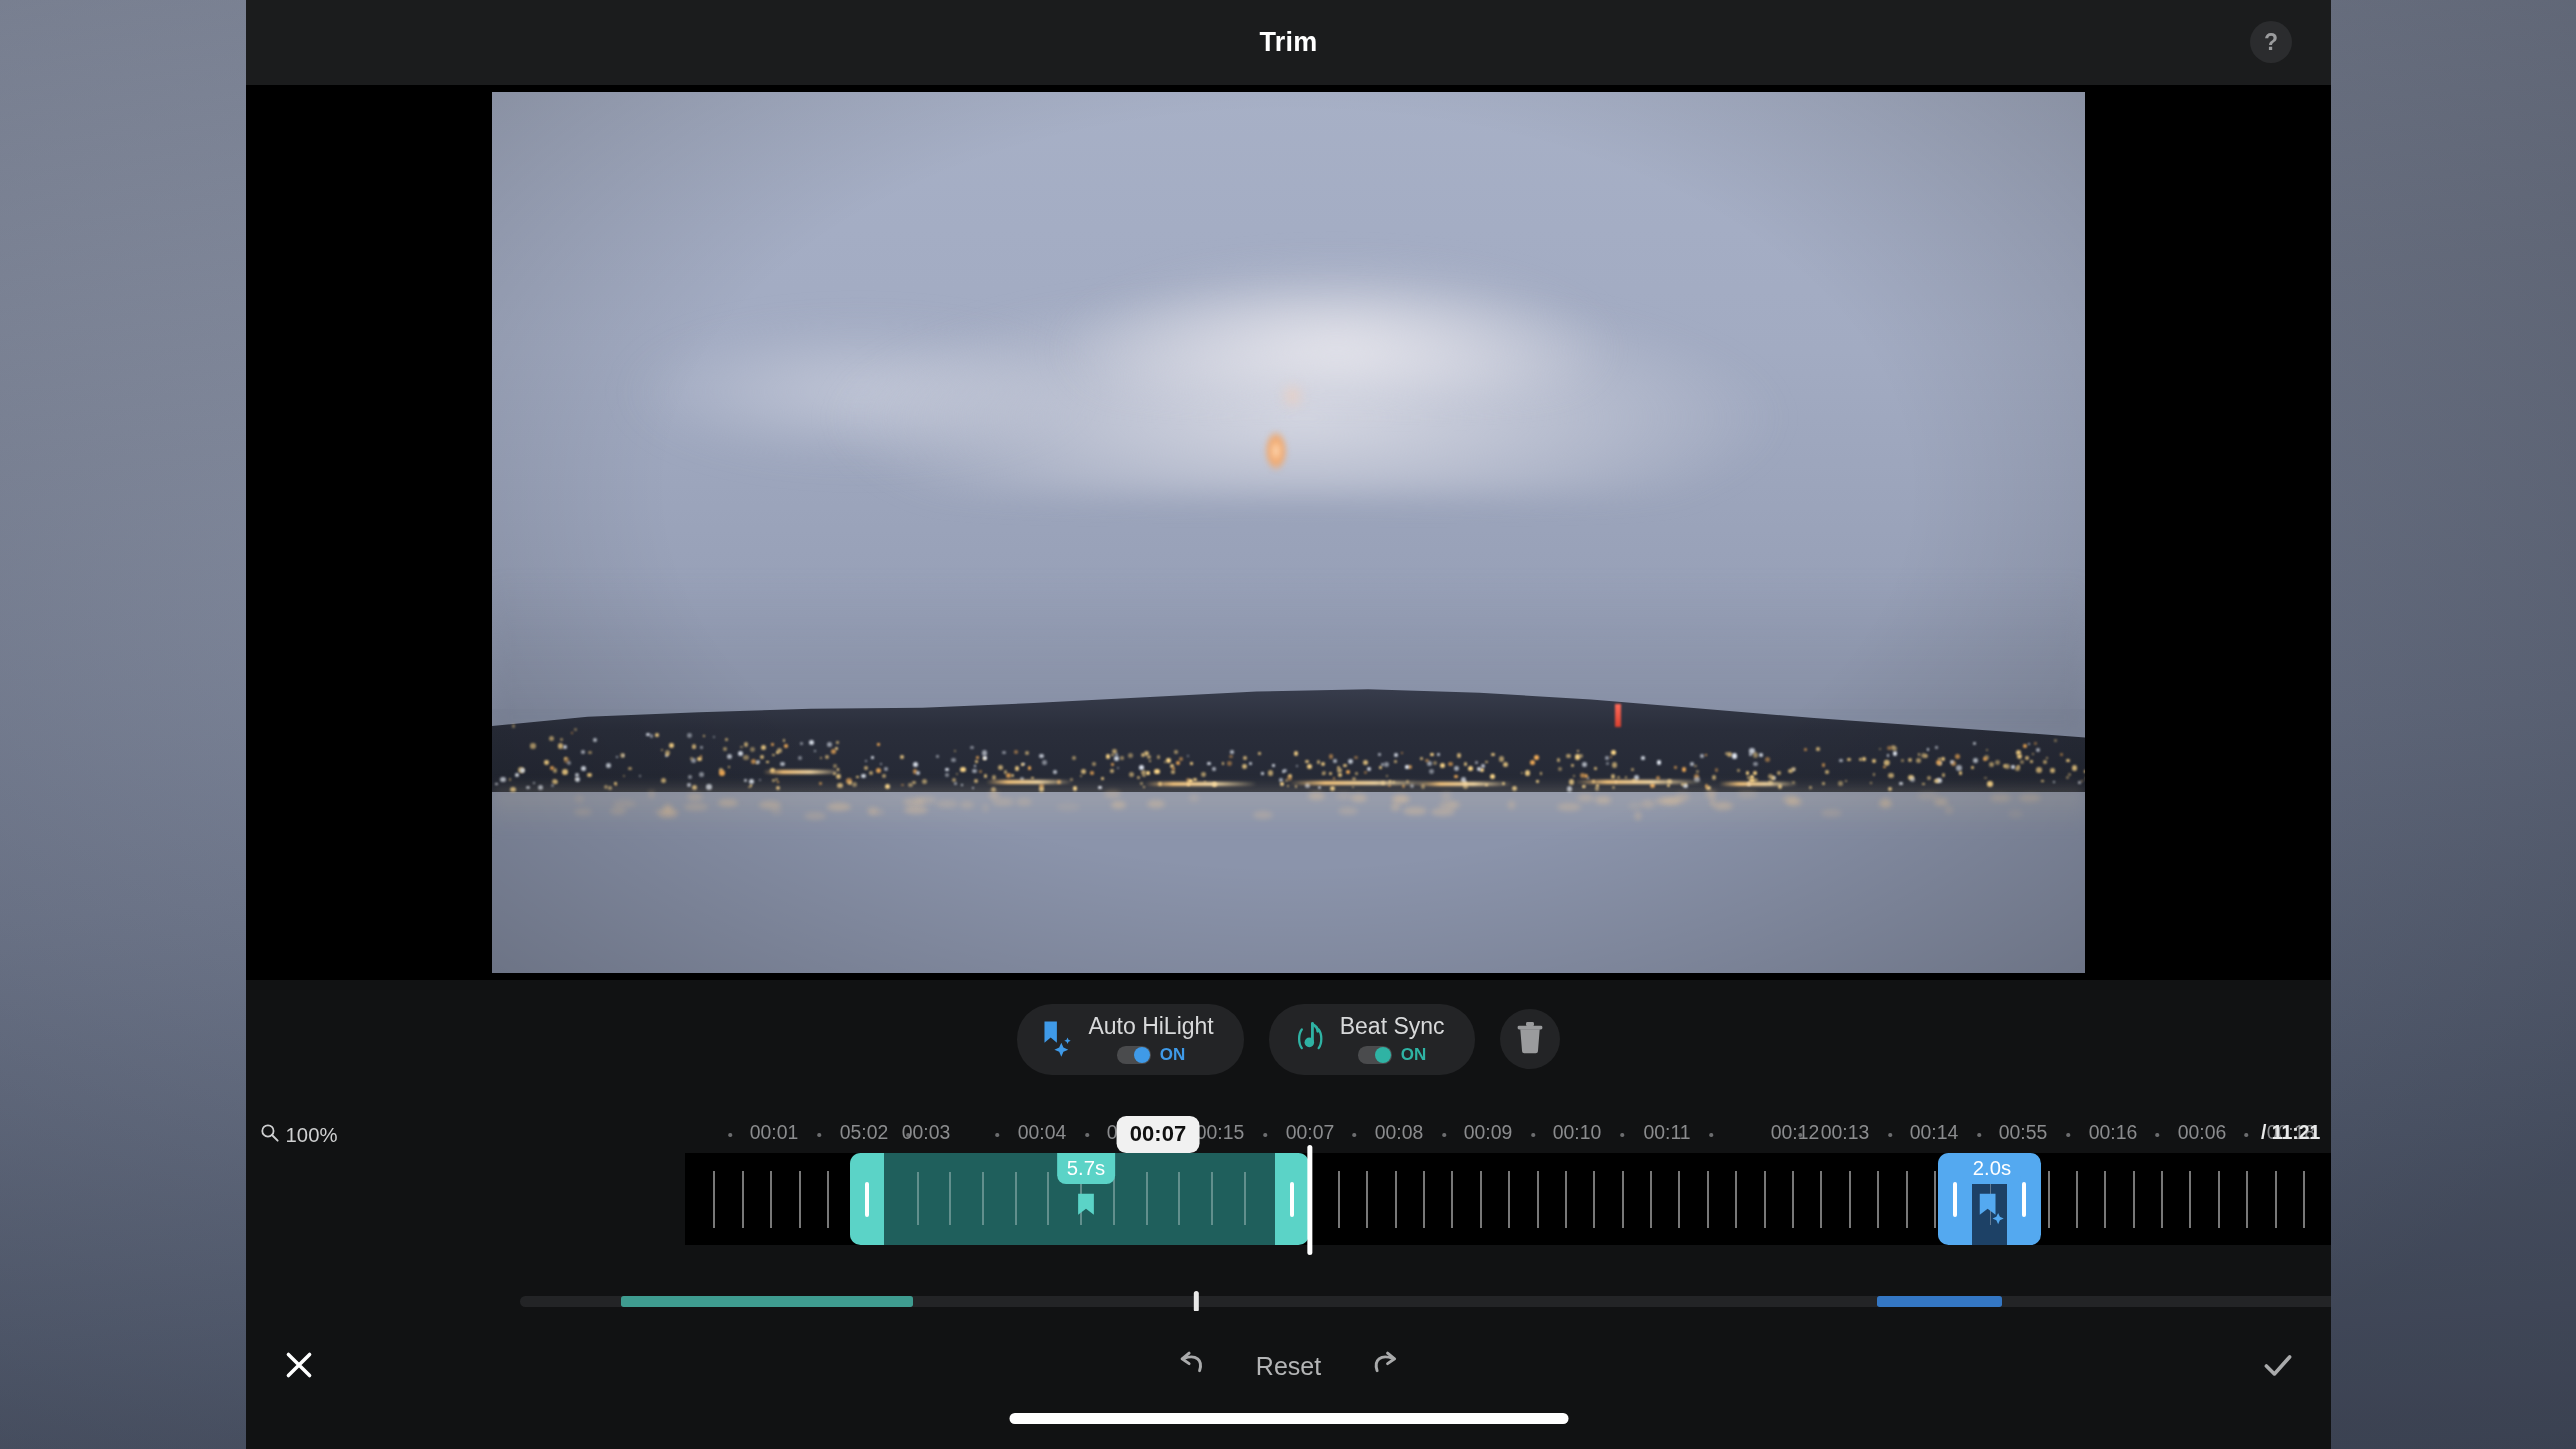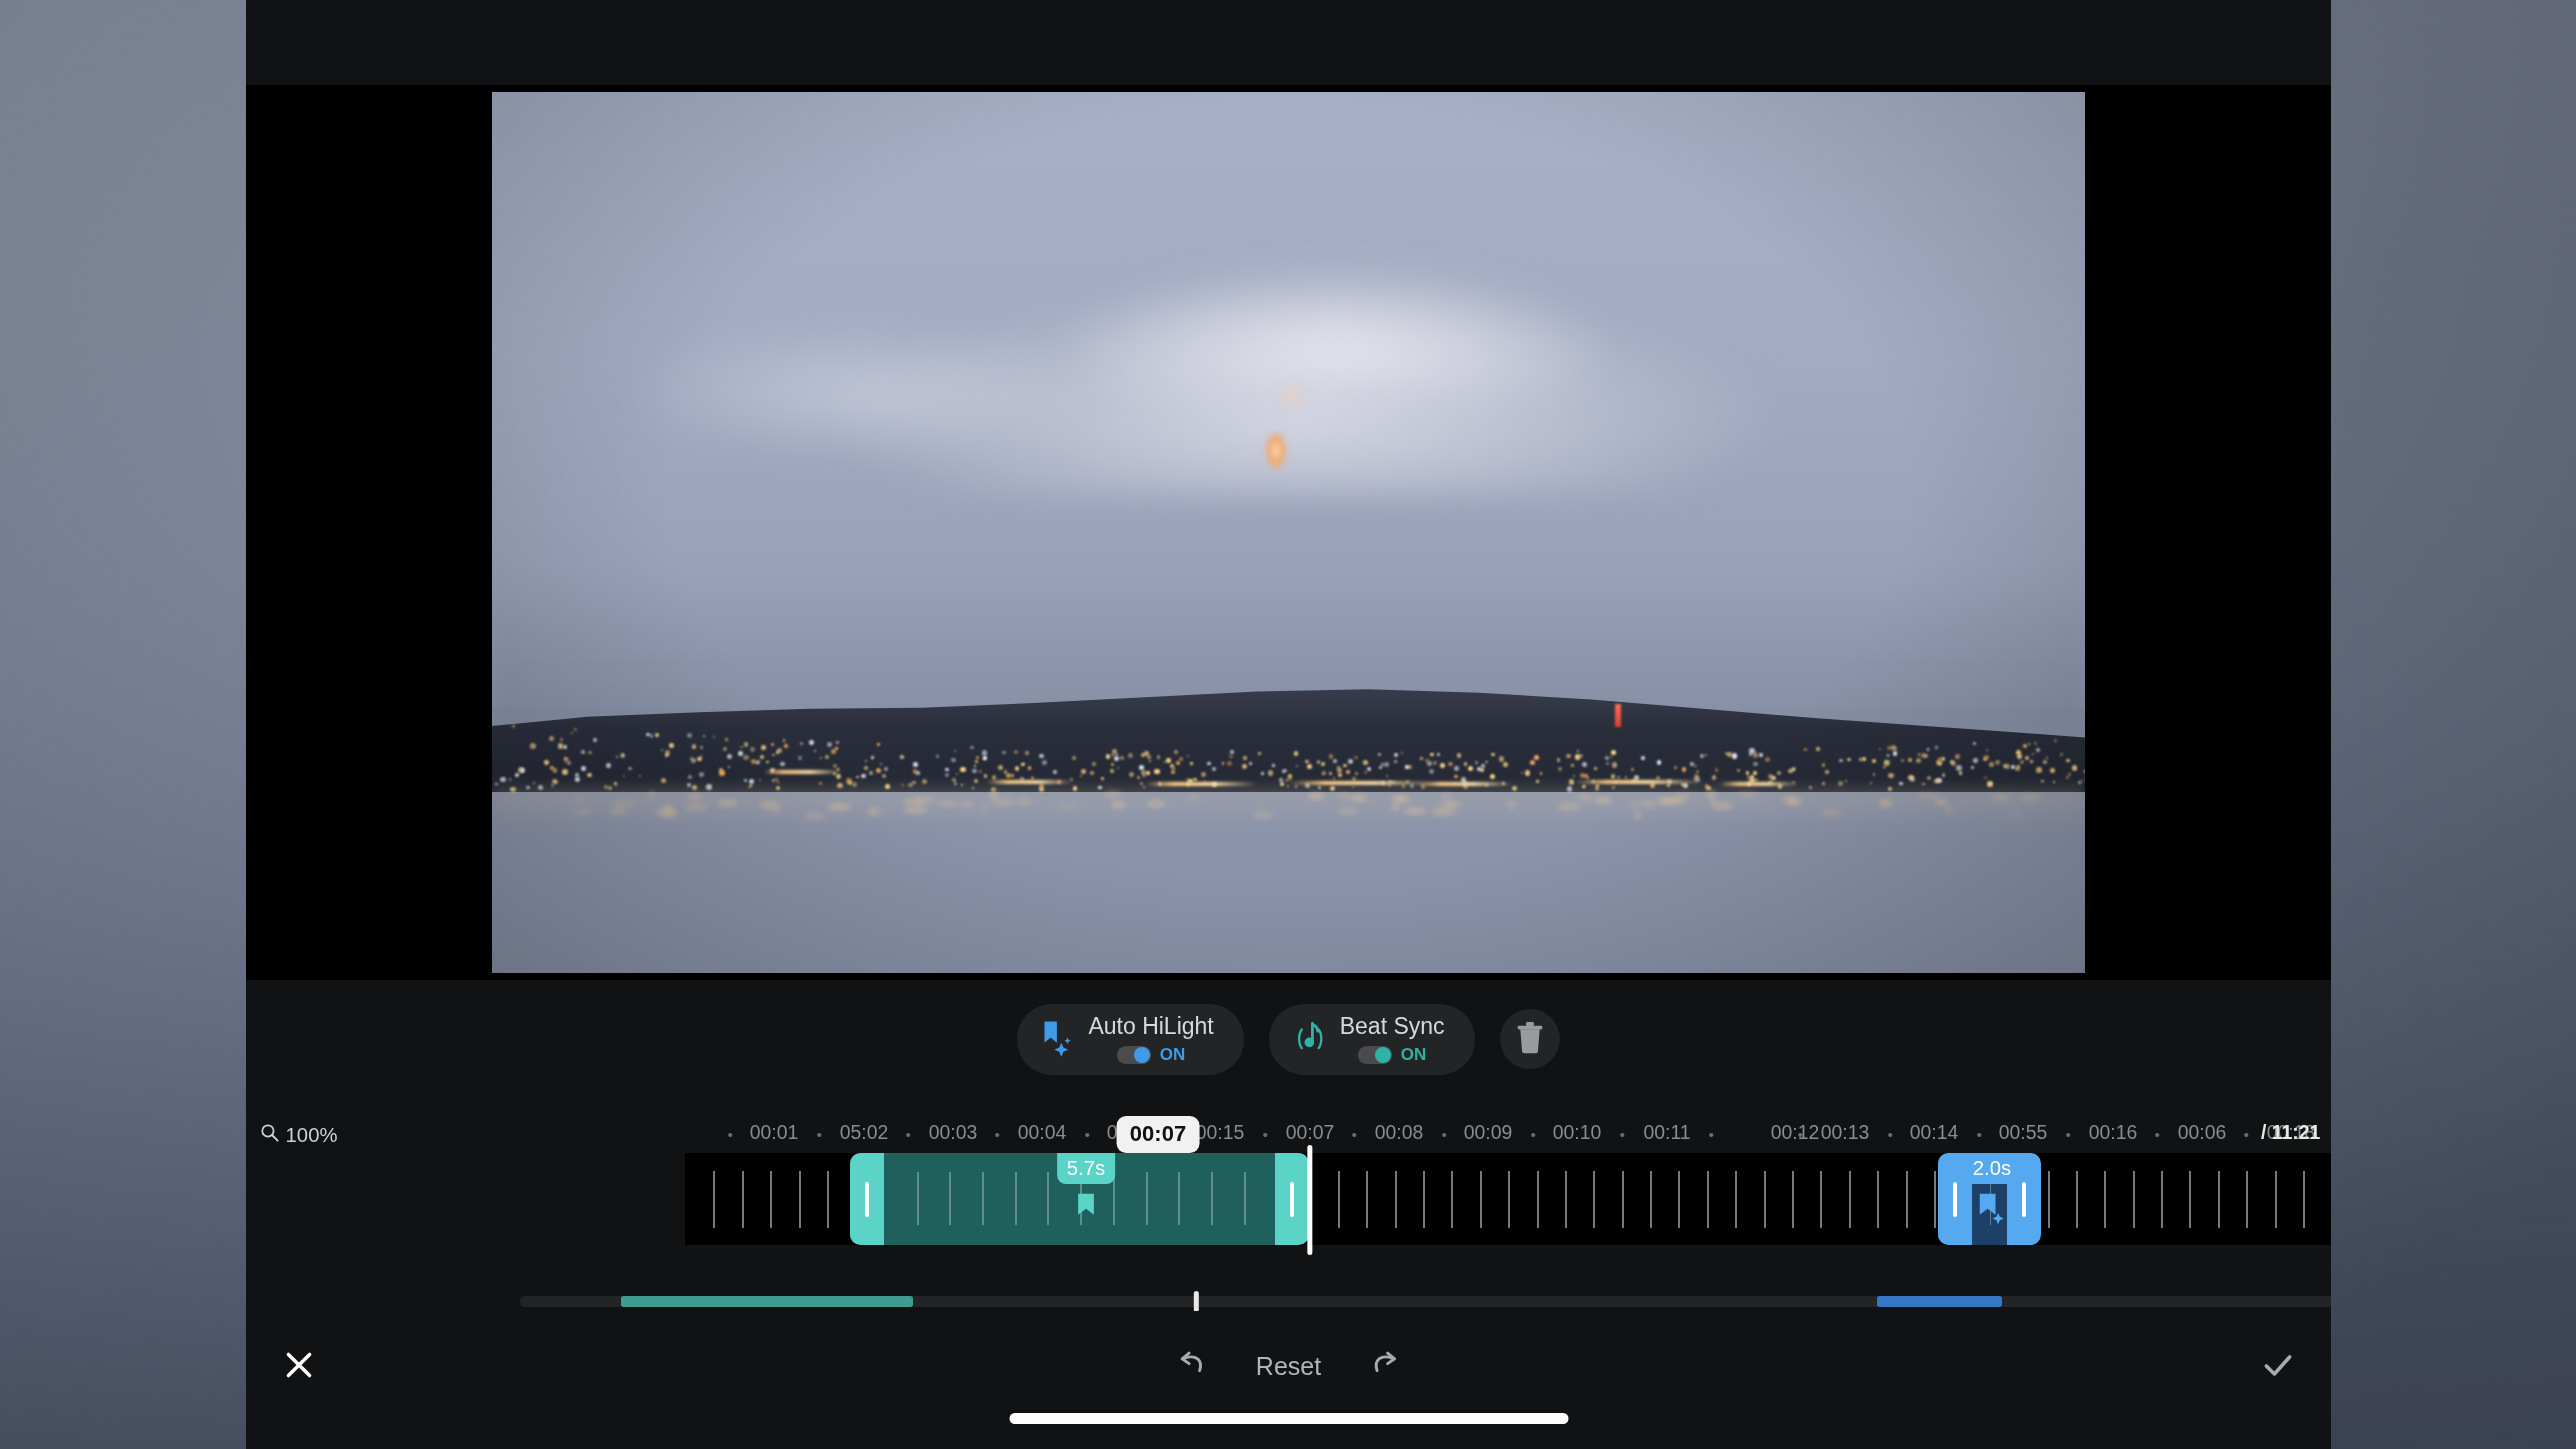--- a/index.html
+++ b/index.html
@@ -296,20 +296,26 @@
     background:#fff;
   }
 </style>
 </head>
 <body>
 
 <div id="desktop"></div>
 
 <div id="app">
 
+  <div id="header">
+    <div id="title">Trim</div>
+    <div id="help-btn">
+      <span>?</span>
+    </div>
+  </div>
 
   <div id="preview-wrap">
     <div id="video">
       <div class="sky"></div>
       <div class="cloud3"></div>
       <div class="cloudbank"></div>
       <div class="cloud2"></div>
       <div class="sunwisp2"></div>
       <div class="sunwisp"></div>
       <div class="haze"></div>
@@ -984,21 +990,21 @@
         </svg>
       </span>
       <span>100%</span>
     </div>
     <div id="ticks">
         <div class="tdot" style="left: 332px;"></div>
         <div class="tmark" style="left: 376px;">00:01</div>
         <div class="tdot" style="left: 421px;"></div>
         <div class="tmark" style="left: 466px;">05:02</div>
         <div class="tdot" style="left: 510px;"></div>
-        <div class="tmark" style="left: 555px;">00:03</div>
+        <div class="tmark" style="left: 528px;">00:03</div>
         <div class="tdot" style="left: 599px;"></div>
         <div class="tmark" style="left: 644px;">00:04</div>
         <div class="tdot" style="left: 689px;"></div>
         <div class="tmark" style="left: 733px;">00:05</div>
         <div class="tdot" style="left: 778px;"></div>
         <div class="tmark" style="left: 822px;">00:15</div>
         <div class="tdot" style="left: 867px;"></div>
         <div class="tmark" style="left: 912px;">00:07</div>
         <div class="tdot" style="left: 956px;"></div>
         <div class="tmark" style="left: 1001px;">00:08</div>

